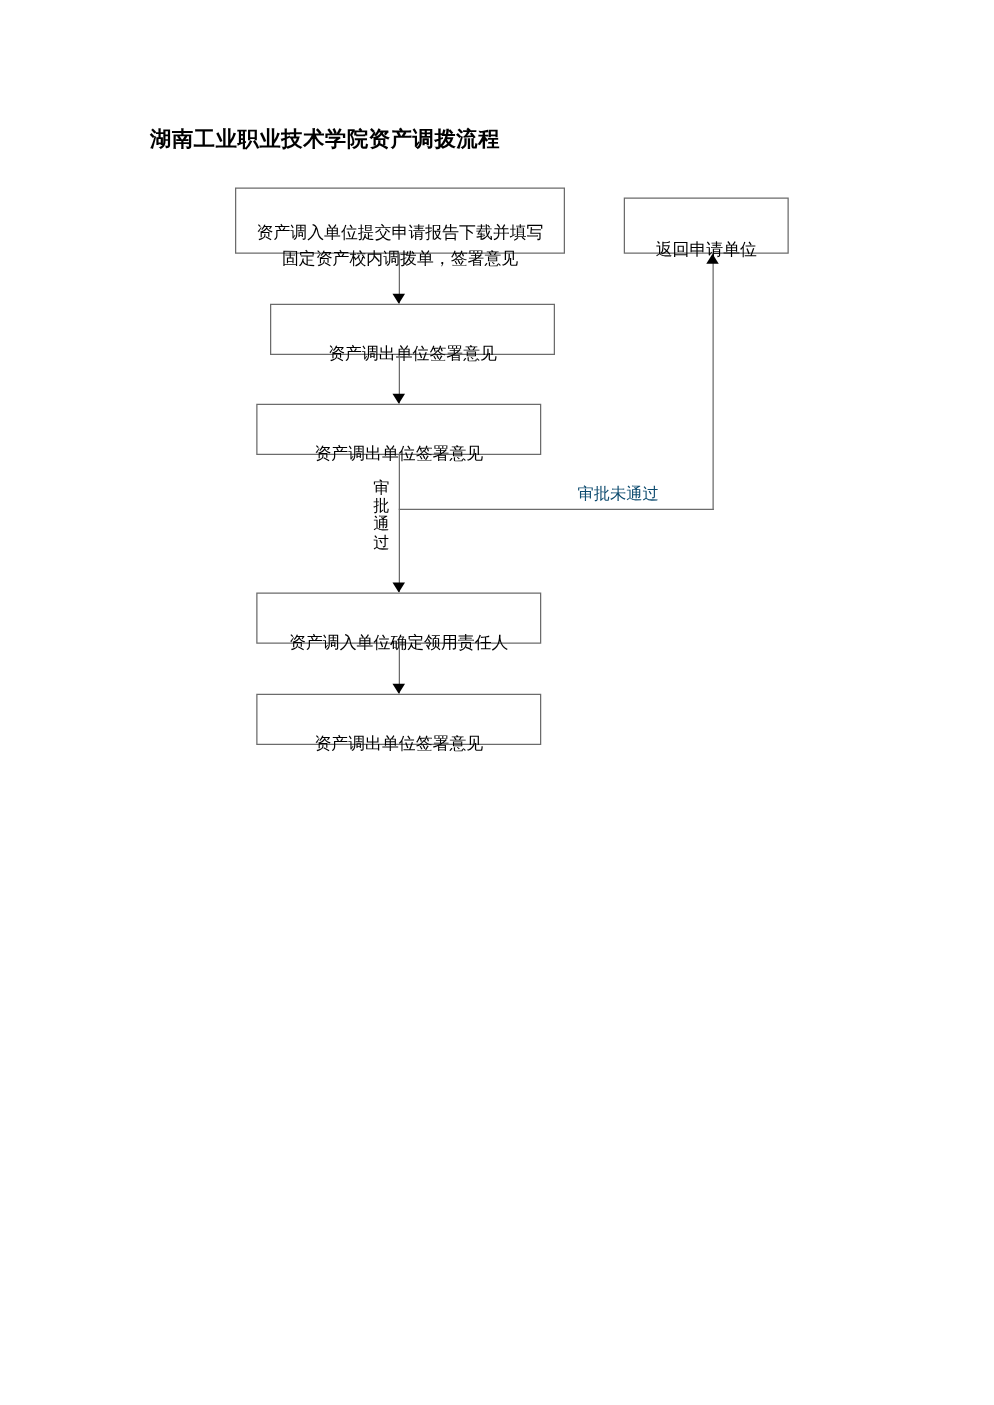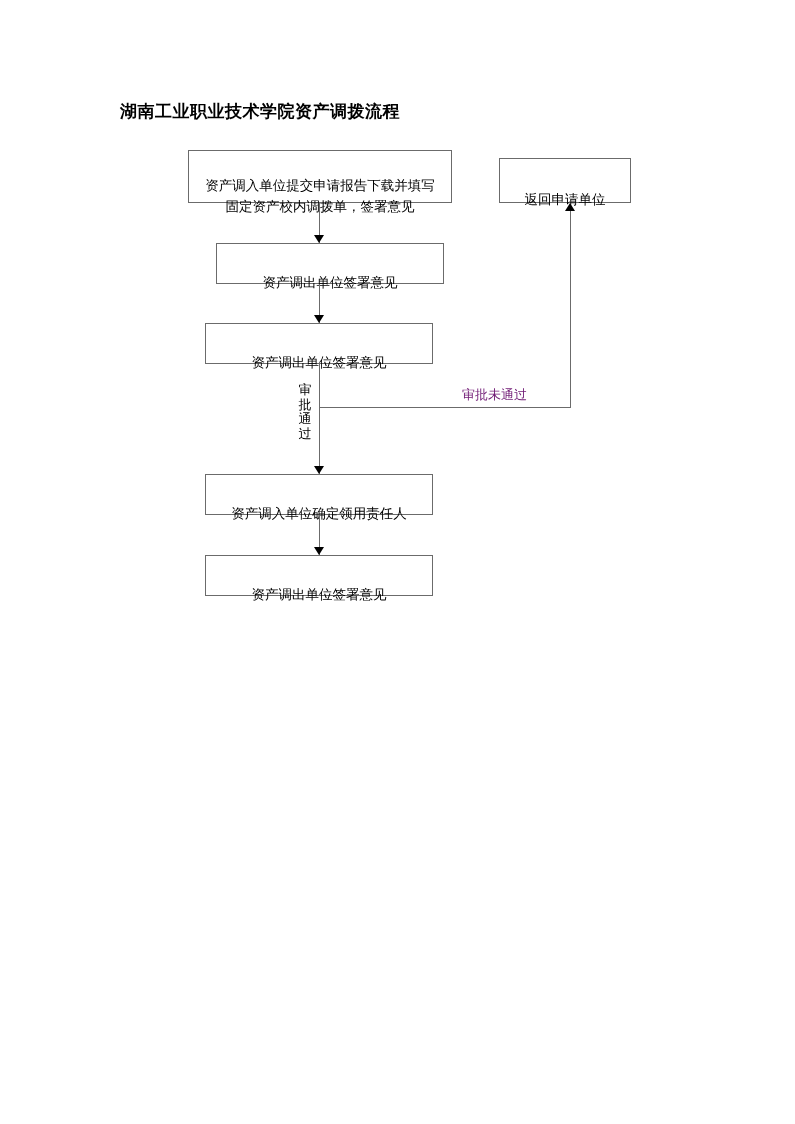--- a/index.html
+++ b/index.html
@@ -80,21 +80,21 @@
     line-height: 1.12;
     width: 16px;
     text-align: center;
     white-space: pre-line;
     color: #000000;
   }
   .edge-label-h {
     position: absolute;
     font-size: 13px;
     white-space: nowrap;
-    color: #701a75;
+    color: #0c4a6e;
   }
 </style>
 </head>
 <body>
 
 <div id="page">
 
   <div class="title">湖南工业职业技术学院资产调拨流程</div>
 
   <div class="node" style="left:188px; top:150px; width:264px; height:53px;">

